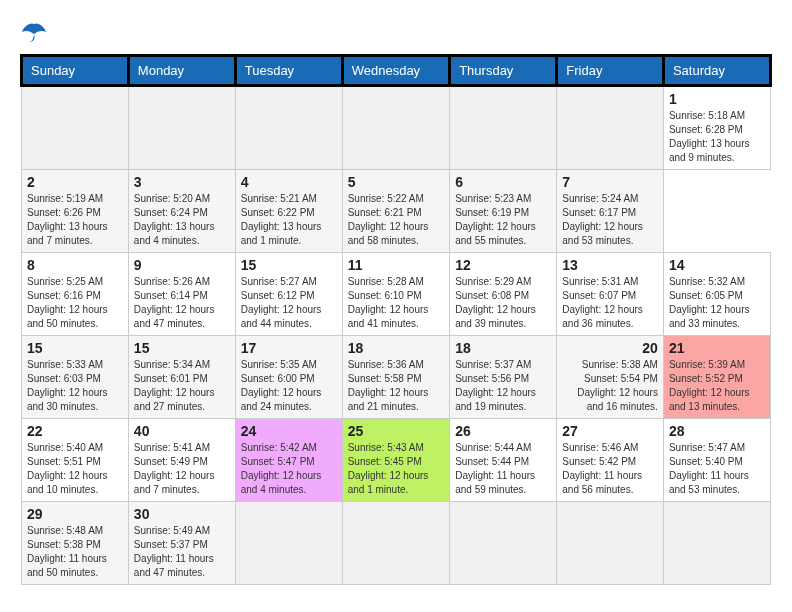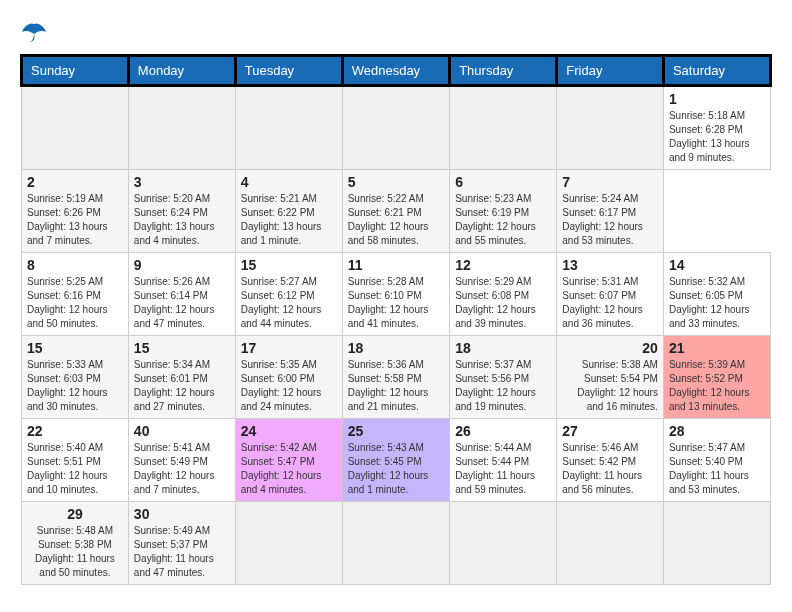--- a/index.html
+++ b/index.html
@@ -216,39 +216,39 @@
         <span class="day-info">Sunrise: 5:40 AM<br>Sunset: 5:51 PM<br>Daylight: 12 hours and 10 minutes.</span>
       </td>
         <td style="background: rgb(255, 255, 255);">
         <span class="day-num">40</span>
         <span class="day-info">Sunrise: 5:41 AM<br>Sunset: 5:49 PM<br>Daylight: 12 hours and 7 minutes.</span>
       </td>
         <td style="background: #f0abfc;">
         <span class="day-num">24</span>
         <span class="day-info">Sunrise: 5:42 AM<br>Sunset: 5:47 PM<br>Daylight: 12 hours and 4 minutes.</span>
       </td>
-        <td style="background: #c4b5fd;">
+        <td style="background: #bef264;">
         <span class="day-num">25</span>
         <span class="day-info">Sunrise: 5:43 AM<br>Sunset: 5:45 PM<br>Daylight: 12 hours and 1 minute.</span>
       </td>
         <td style="background: rgb(255, 255, 255);">
         <span class="day-num">26</span>
         <span class="day-info">Sunrise: 5:44 AM<br>Sunset: 5:44 PM<br>Daylight: 11 hours and 59 minutes.</span>
       </td>
         <td style="background: rgb(255, 255, 255);">
         <span class="day-num">27</span>
         <span class="day-info">Sunrise: 5:46 AM<br>Sunset: 5:42 PM<br>Daylight: 11 hours and 56 minutes.</span>
       </td>
         <td style="background: rgb(255, 255, 255);">
         <span class="day-num">28</span>
         <span class="day-info">Sunrise: 5:47 AM<br>Sunset: 5:40 PM<br>Daylight: 11 hours and 53 minutes.</span>
       </td>
       </tr>
       <tr>
-        <td style="background: rgb(245, 245, 245); text-align: center;">
+        <td style="background: rgb(245, 245, 245);">
         <span class="day-num">29</span>
         <span class="day-info">Sunrise: 5:48 AM<br>Sunset: 5:38 PM<br>Daylight: 11 hours and 50 minutes.</span>
       </td>
         <td style="background: rgb(245, 245, 245);">
         <span class="day-num">30</span>
         <span class="day-info">Sunrise: 5:49 AM<br>Sunset: 5:37 PM<br>Daylight: 11 hours and 47 minutes.</span>
       </td>
         <td class="empty-cell" style="background: rgb(235, 235, 235);"></td>
         <td class="empty-cell" style="background: rgb(235, 235, 235);"></td>
         <td class="empty-cell" style="background: rgb(235, 235, 235);"></td>

